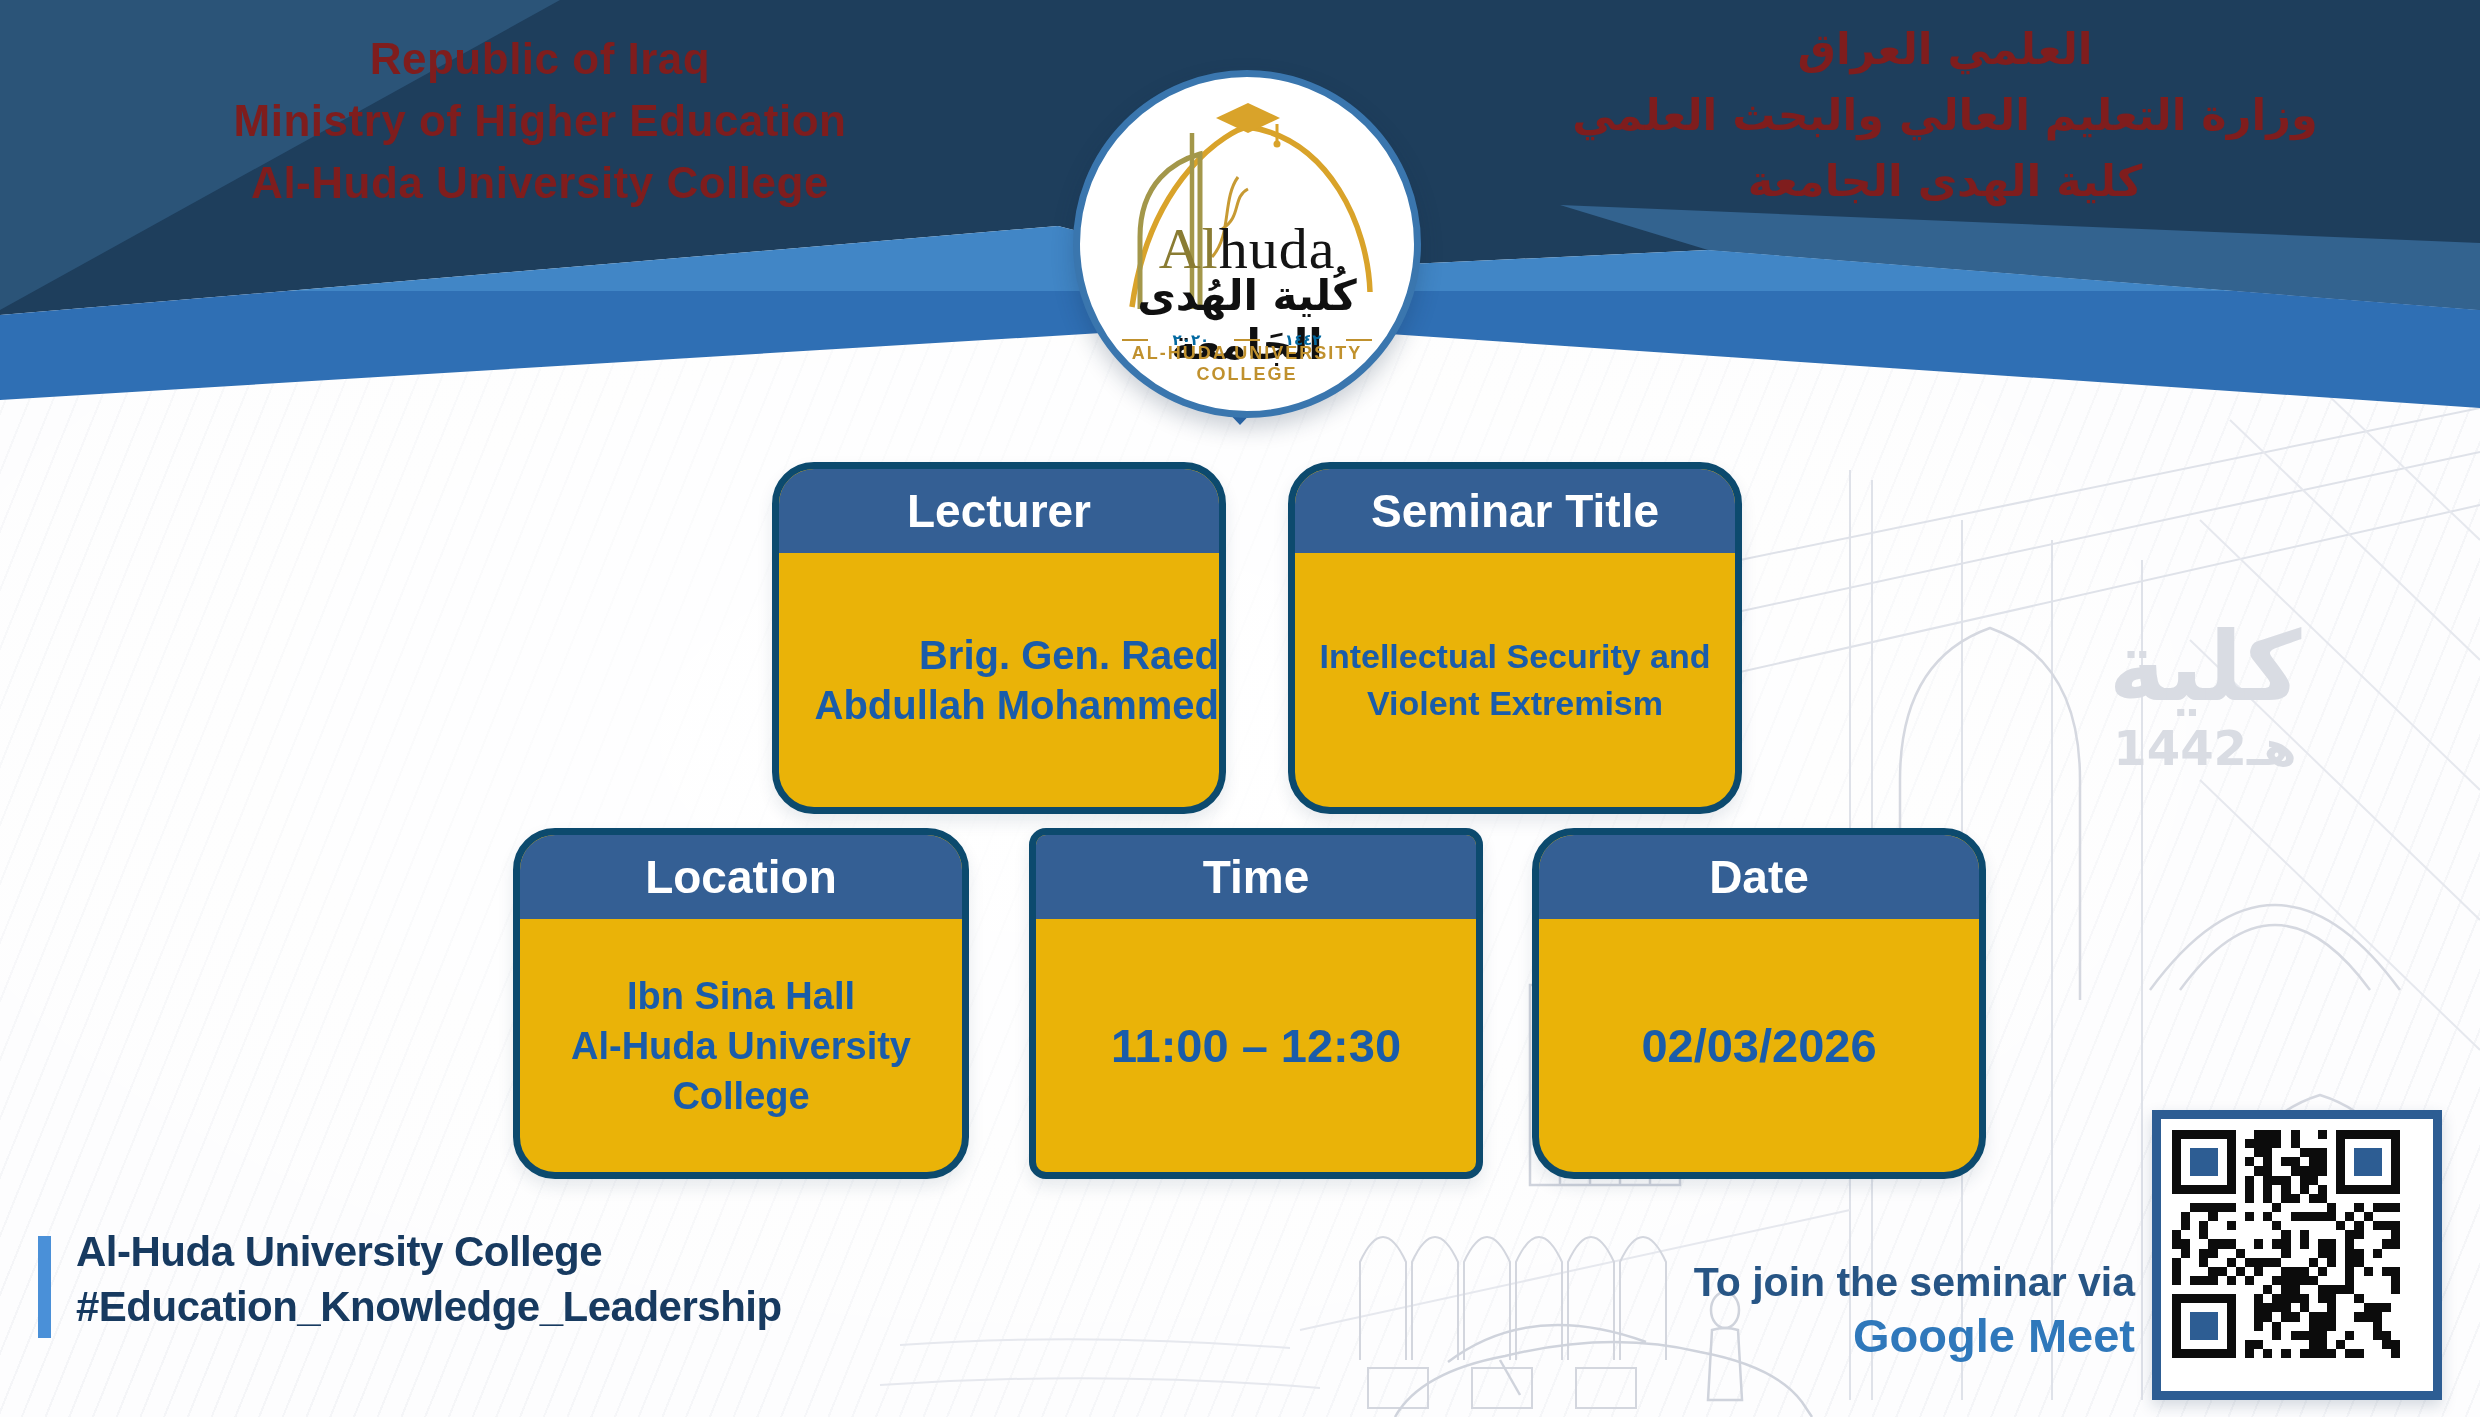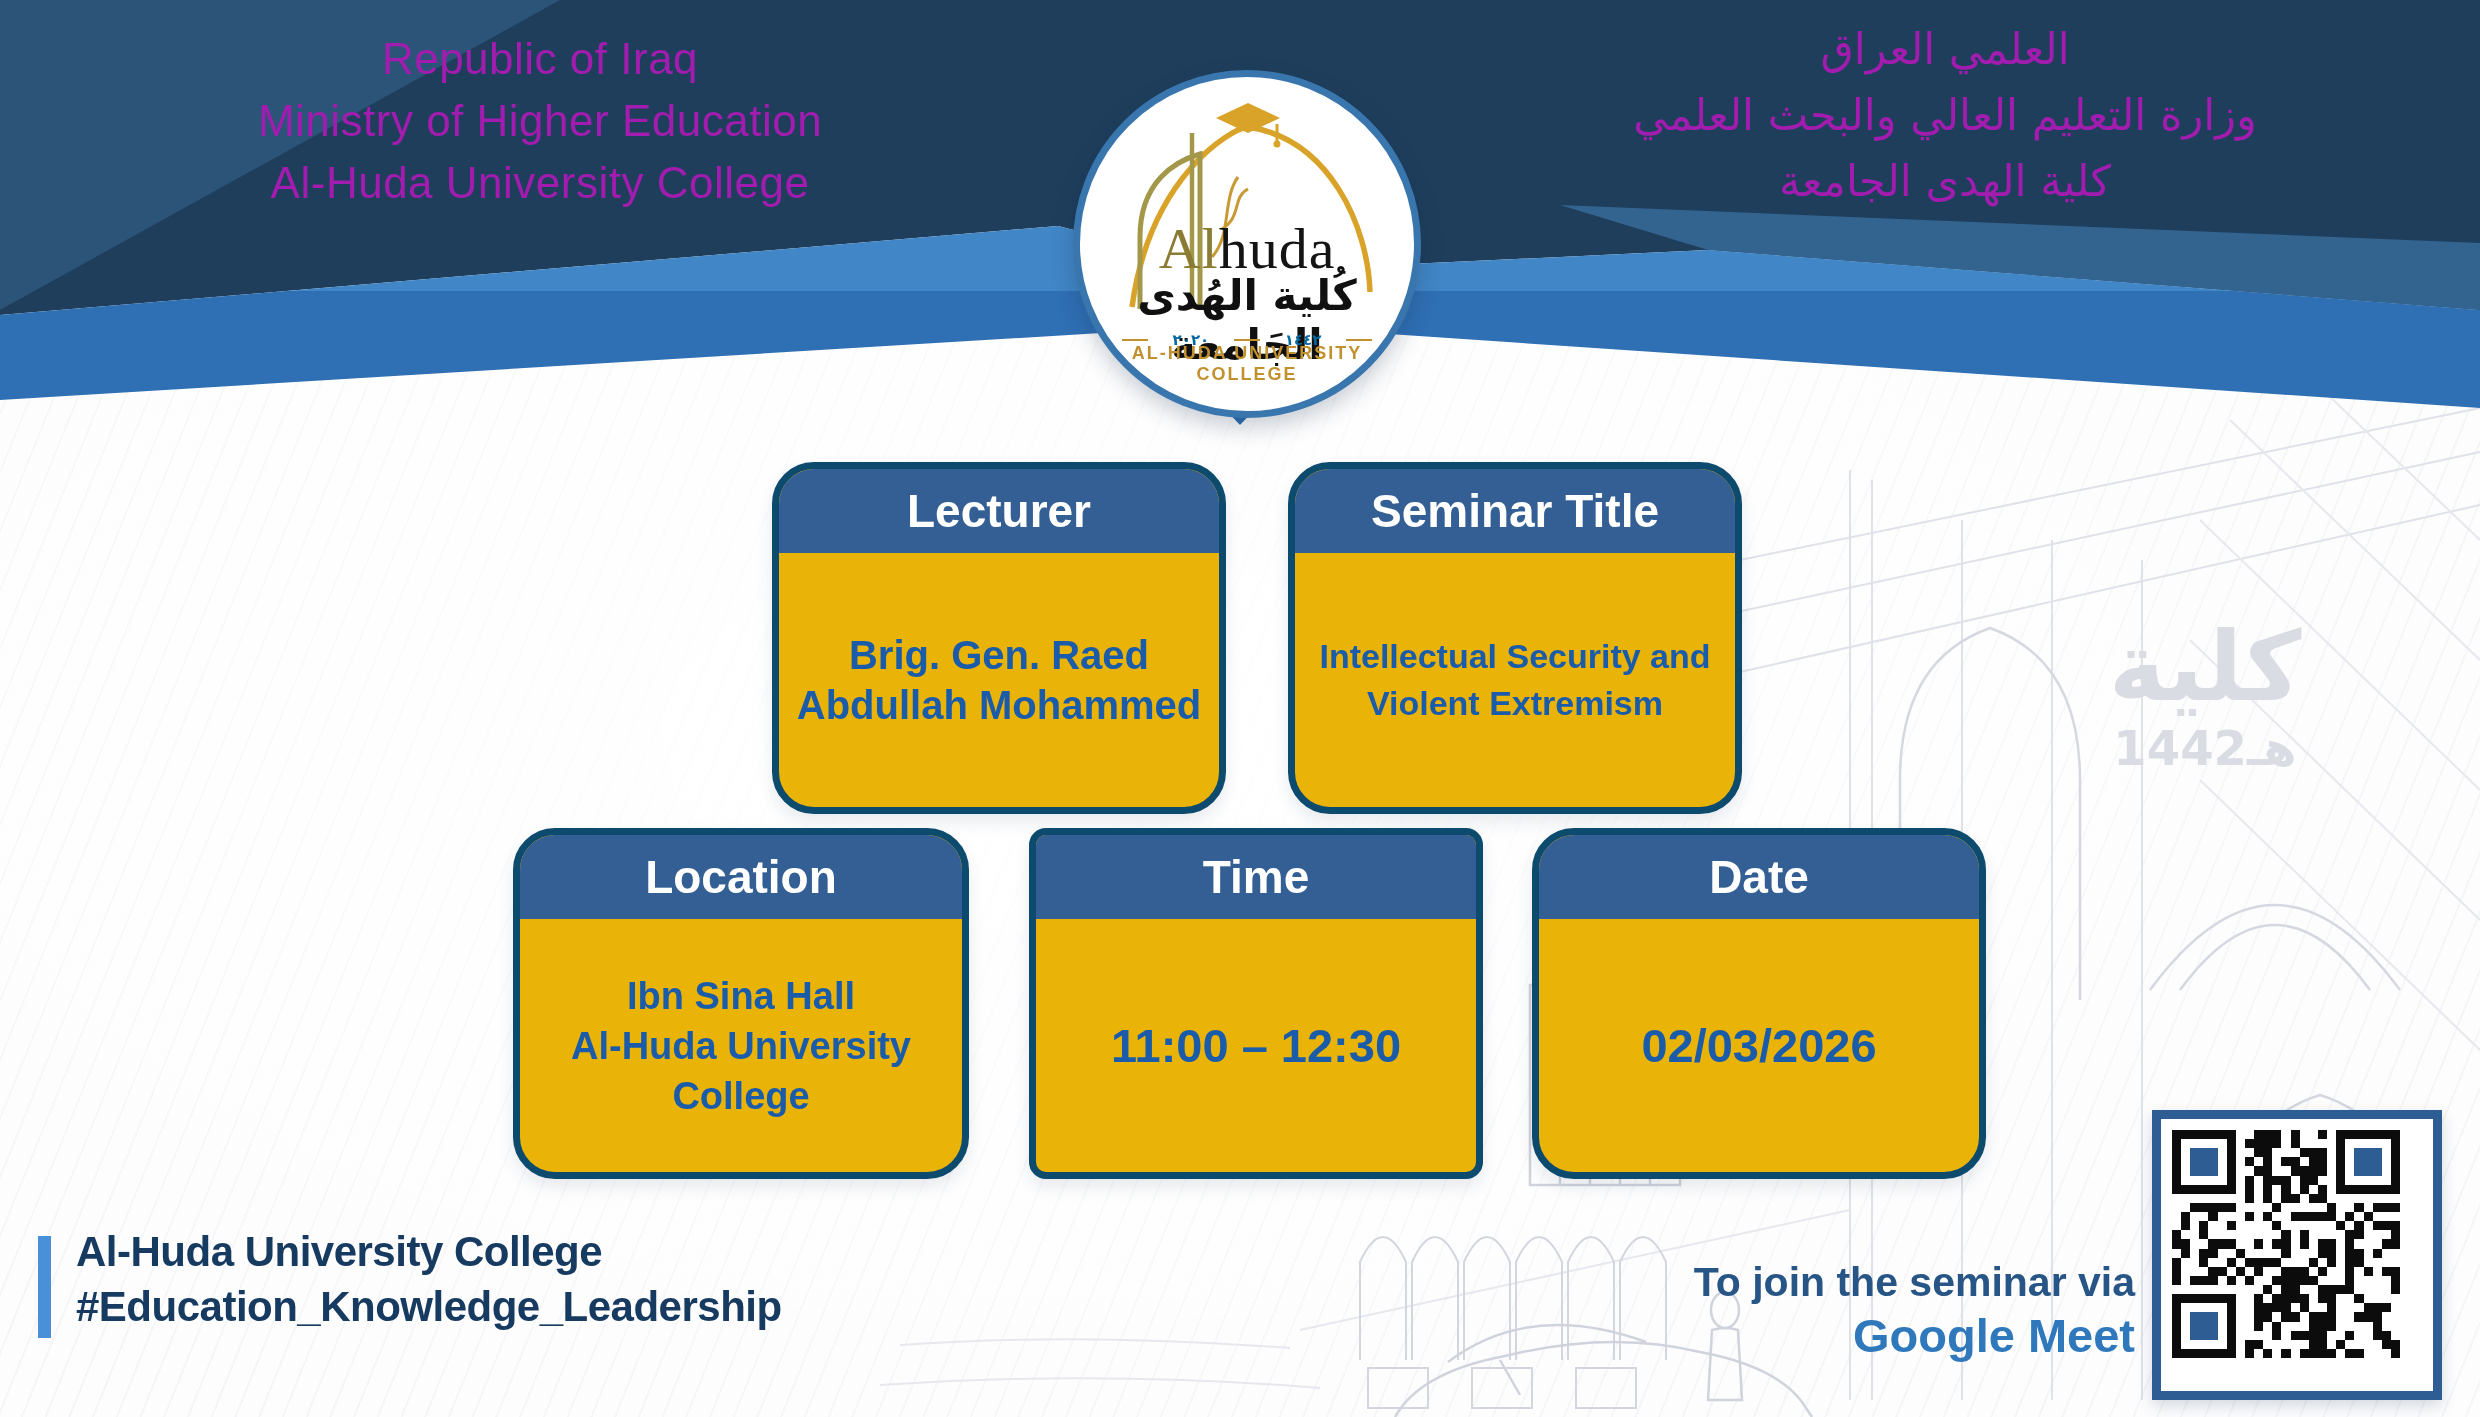--- a/index.html
+++ b/index.html
@@ -18,21 +18,21 @@
   .hdr{position:absolute;left:0;top:0;width:2480px;height:520px;}
   .hdr-navy{background:#1e3e5c;
     clip-path:polygon(0 0,2480px 0,2480px 310px,1708px 250px,1240px 272px,1058px 226px,0 315px);}
   .hdr-light-left{background:#2b5478;
     clip-path:polygon(0 0,560px 0,0 310px);}
   .hdr-light-right{background:#33638f;
     clip-path:polygon(1560px 205px,2480px 243px,2480px 310px,1708px 250px);}
   .hdr-stripe{background:linear-gradient(180deg,#4186c6 0%,#4186c6 56%,#2f6fb4 56%,#2f6fb4 100%);
     clip-path:polygon(0 315px,1058px 226px,1240px 272px,1708px 250px,2480px 310px,2480px 408px,1330px 330px,1240px 425px,1150px 330px,0 400px);}
 
-  .hdr-text{position:absolute;color:#a21caf;font-weight:400;text-align:center;}
+  .hdr-text{position:absolute;color:#7f1d1d;font-weight:700;text-align:center;}
   .hdr-text-left{left:165px;top:28px;width:750px;font-size:44px;line-height:62px;letter-spacing:.5px;}
   .hdr-text-right{left:1560px;top:16px;width:770px;font-size:43px;line-height:66px;
     font-family:"DejaVu Sans",sans-serif;direction:rtl;}
 
   
   .logo-circle{position:absolute;left:1073px;top:70px;width:334px;height:334px;border-radius:50%;
     background:#ffffff;border:7px solid #3a76ae;box-shadow:0 10px 22px rgba(18,40,68,.22);}
   .logo-svg{position:absolute;left:0;top:0;width:334px;height:334px;}
   .logo-brand{position:absolute;left:0;top:138px;width:100%;text-align:center;
     font-family:"Liberation Serif",serif;font-weight:400;color:#141414;font-size:58px;letter-spacing:1px;}
@@ -46,21 +46,21 @@
     color:#c0912e;font-size:18px;font-weight:700;letter-spacing:2px;}
 
   
   .card{position:absolute;border:7px solid #0c4a6e;border-radius:42px;background:#eab308;
     overflow:hidden;box-shadow:0 8px 16px rgba(25,55,90,.10);display:flex;flex-direction:column;}
   .card-head{height:84px;background:#345f94;display:flex;align-items:center;justify-content:center;
     color:#ffffff;font-size:46px;font-weight:700;flex:0 0 auto;}
   .card-body{flex:1;display:flex;flex-direction:column;align-items:center;justify-content:center;
     color:#1a5caa;font-weight:700;text-align:center;}
   .card-body .line{display:block;}
-  .body-lecturer{font-size:40px;line-height:50px;}
+  .body-lecturer{font-size:40px;line-height:50px;align-items:flex-end;}
   .body-seminar{font-size:34px;line-height:47px;}
   .body-location{font-size:38px;line-height:50px;}
   .body-big{font-size:47px;line-height:54px;}
 
   
   .foot-bar{position:absolute;left:38px;top:1236px;width:13px;height:102px;background:#4a90d8;}
   .foot-left{position:absolute;left:76px;top:1224px;color:#173a60;font-weight:700;
     font-size:42px;line-height:55px;letter-spacing:-.5px;}
   .join-text{position:absolute;right:345px;top:1256px;text-align:right;font-weight:700;}
   .join-l1{color:#275585;font-size:41px;line-height:52px;}

